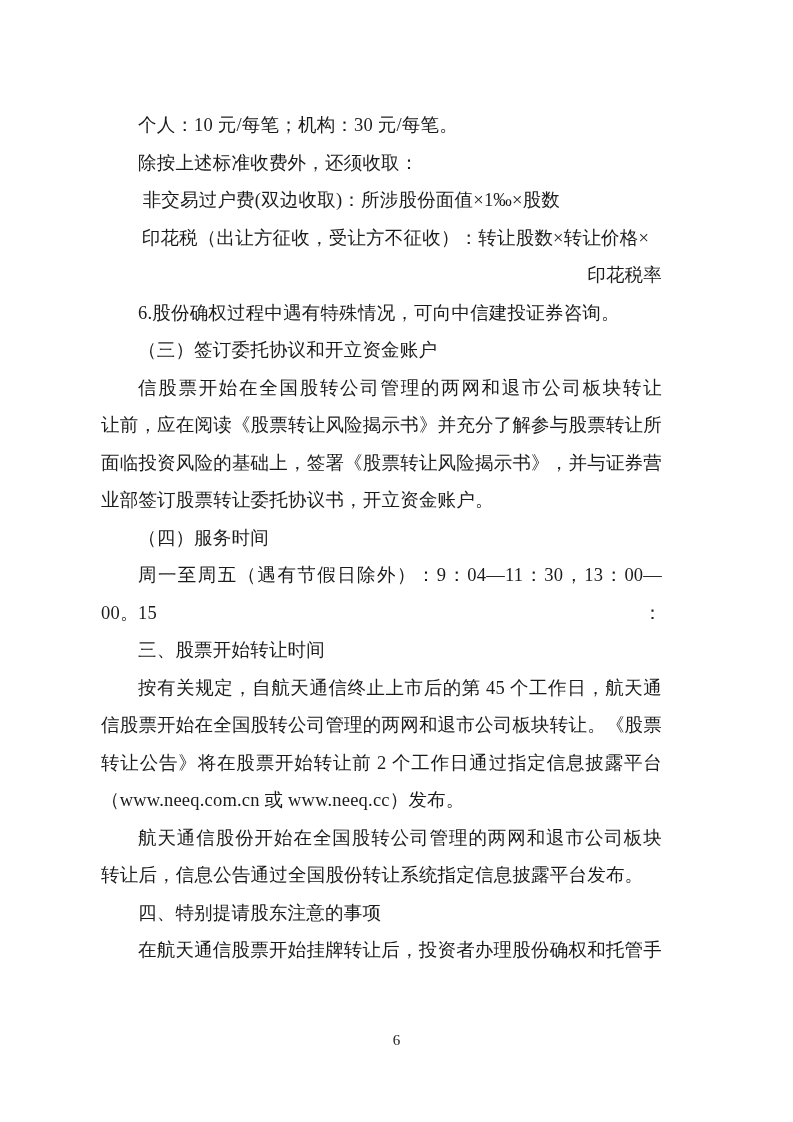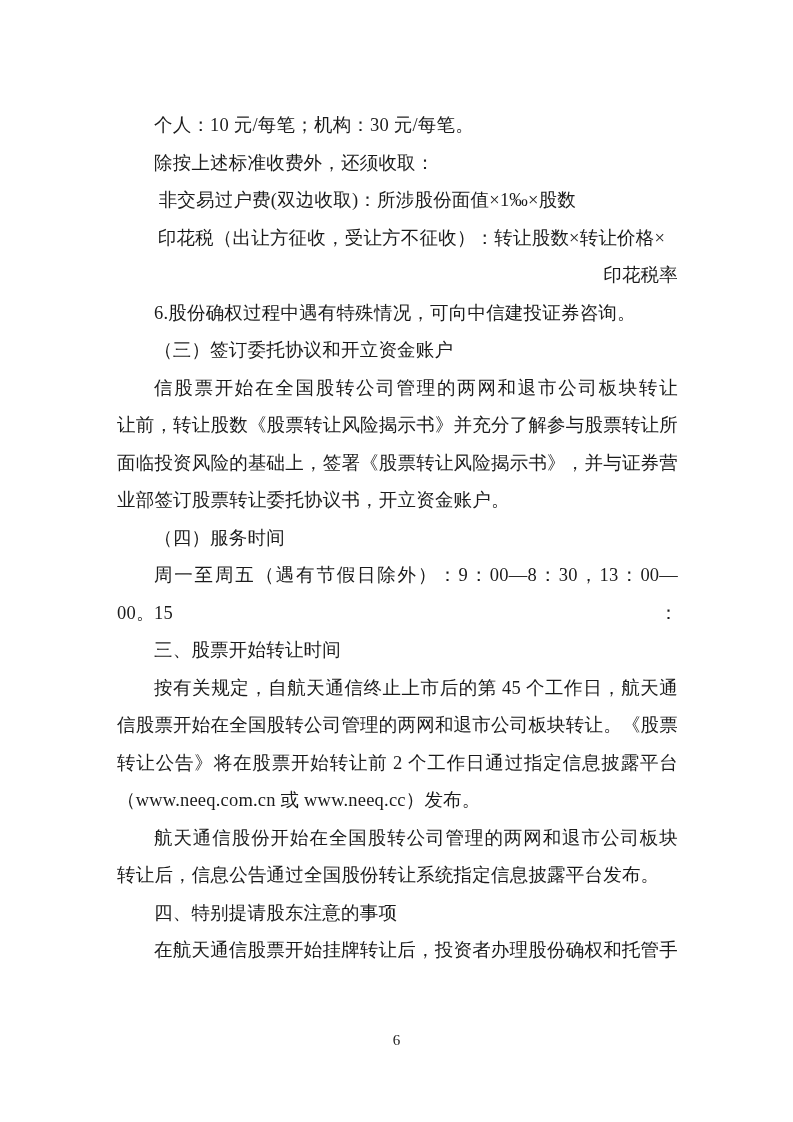--- a/index.html
+++ b/index.html
@@ -10,21 +10,21 @@
   }
   .page {
     position: relative;
     width: 793px;
     height: 1122px;
     background: #ffffff;
     overflow: hidden;
   }
   .textblock {
     position: absolute;
-    left: 117px;
+    left: 101px;
     top: 107px;
     width: 561px;
   }
   .line {
     height: 37.5px;
     line-height: 37.5px;
     font-size: 18.5px;
     color: #1b1b1b;
     white-space: nowrap;
     letter-spacing: 0.2px;
@@ -55,25 +55,25 @@
 <div class="page">
   <div class="textblock">
       <div class="line" style="padding-left: 37px;">个人：10 元/每笔；机构：30 元/每笔。</div>
       <div class="line" style="padding-left: 37px;">除按上述标准收费外，还须收取：</div>
       <div class="line" style="padding-left: 41.625px;">非交易过户费(双边收取)：所涉股份面值×1‰×股数</div>
       <div class="line" style="padding-left: 40.7px;">印花税（出让方征收，受让方不征收）：转让股数×转让价格×</div>
       <div class="line" style="padding-left: 14.8px; text-align: right;">印花税率</div>
       <div class="line" style="padding-left: 37px;">6.股份确权过程中遇有特殊情况，可向中信建投证券咨询。</div>
       <div class="line" style="padding-left: 37px;">（三）签订委托协议和开立资金账户</div>
       <div class="line justify" style="padding-left: 37px;">信股票开始在全国股转公司管理的两网和退市公司板块转让</div>
-      <div class="line justify" style="padding-left: 0px;">让前，转让股数《股票转让风险揭示书》并充分了解参与股票转让所</div>
+      <div class="line justify" style="padding-left: 0px;">让前，应在阅读《股票转让风险揭示书》并充分了解参与股票转让所</div>
       <div class="line justify" style="padding-left: 0px;">面临投资风险的基础上，签署《股票转让风险揭示书》，并与证券营</div>
       <div class="line" style="padding-left: 0px;">业部签订股票转让委托协议书，开立资金账户。</div>
       <div class="line" style="padding-left: 37px;">（四）服务时间</div>
-      <div class="line justify" style="padding-left: 37px;">周一至周五（遇有节假日除外）：9：00—8：30，13：00—15：</div>
+      <div class="line justify" style="padding-left: 37px;">周一至周五（遇有节假日除外）：9：04—11：30，13：00—15：</div>
       <div class="line" style="padding-left: 0px;">00。</div>
       <div class="line" style="padding-left: 37px;">三、股票开始转让时间</div>
       <div class="line justify" style="padding-left: 37px;">按有关规定，自航天通信终止上市后的第 45 个工作日，航天通</div>
       <div class="line justify" style="padding-left: 0px;">信股票开始在全国股转公司管理的两网和退市公司板块转让。《股票</div>
       <div class="line justify" style="padding-left: 0px;">转让公告》将在股票开始转让前 2 个工作日通过指定信息披露平台</div>
       <div class="line" style="padding-left: 0px;">（www.neeq.com.cn 或 www.neeq.cc）发布。</div>
       <div class="line justify" style="padding-left: 37px;">航天通信股份开始在全国股转公司管理的两网和退市公司板块</div>
       <div class="line" style="padding-left: 0px;">转让后，信息公告通过全国股份转让系统指定信息披露平台发布。</div>
       <div class="line" style="padding-left: 37px;">四、特别提请股东注意的事项</div>
       <div class="line justify" style="padding-left: 37px;">在航天通信股票开始挂牌转让后，投资者办理股份确权和托管手</div>

